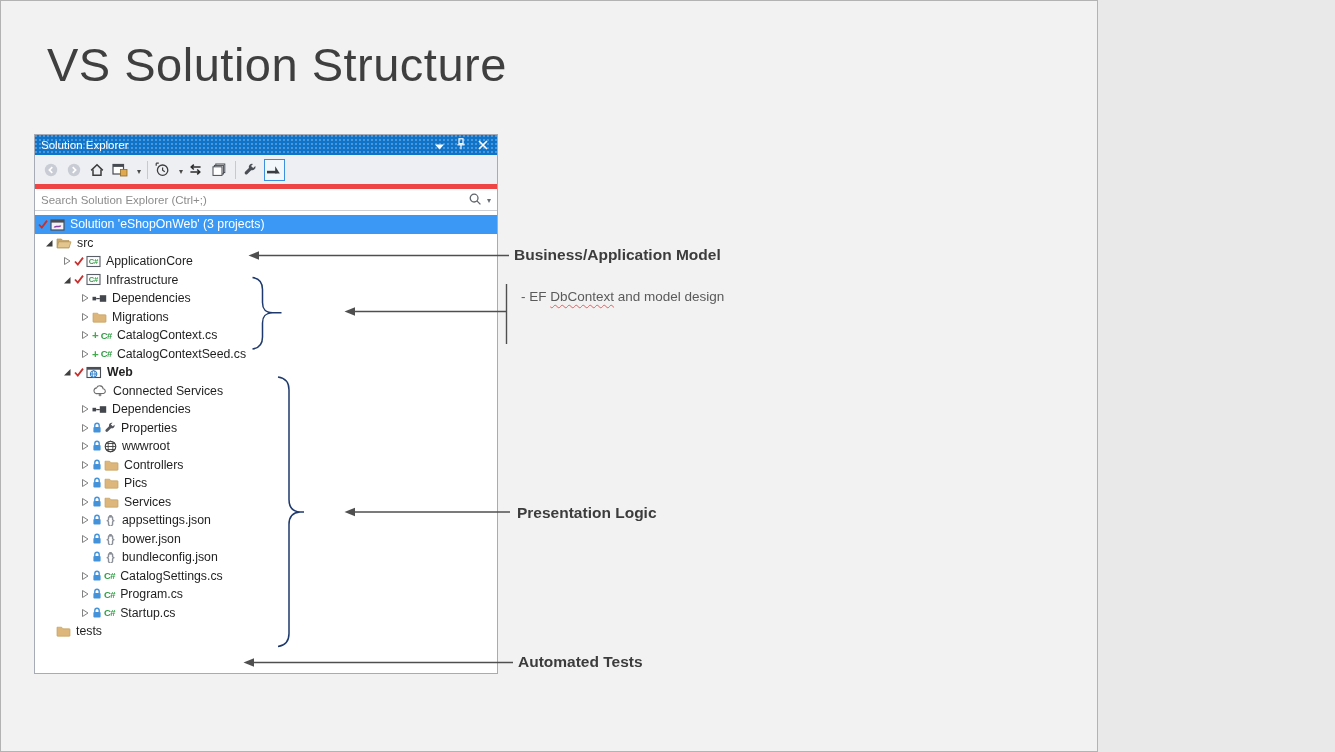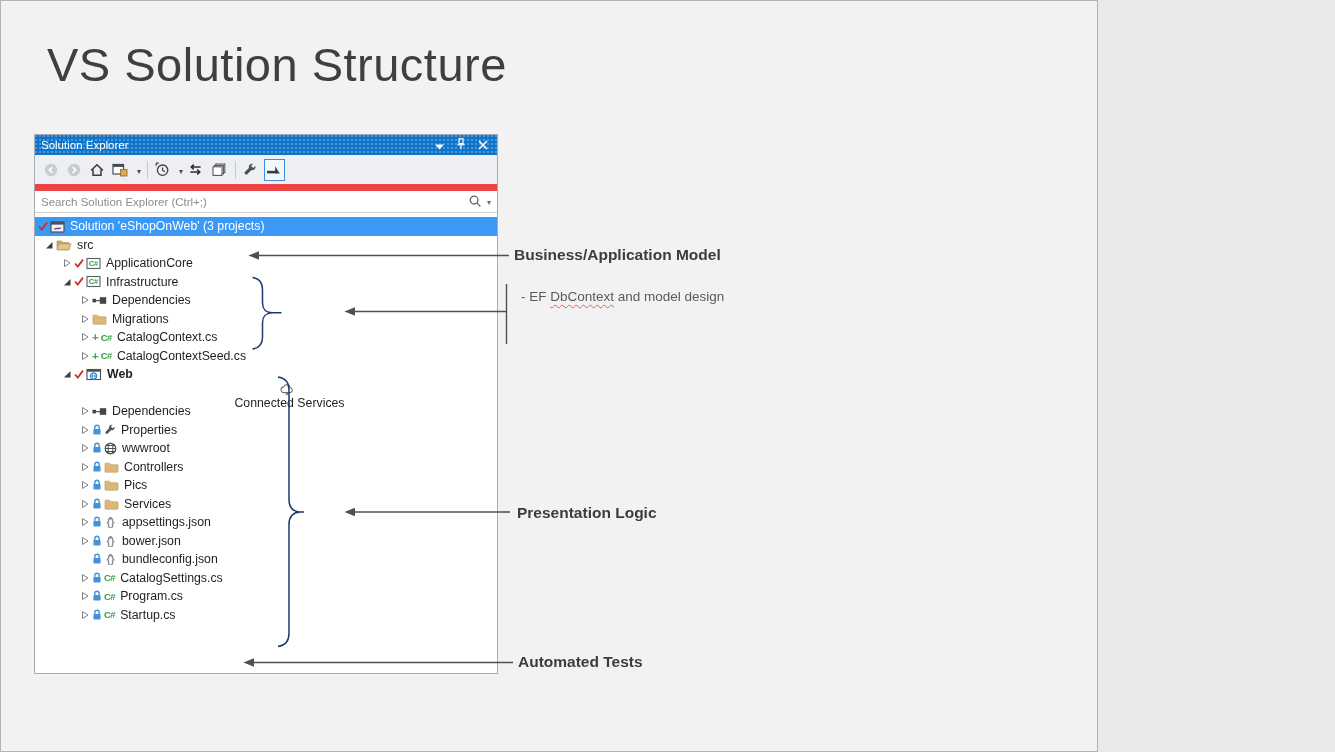--- a/index.html
+++ b/index.html
@@ -16,21 +16,21 @@
   .titlebar .tb-title{flex:none;white-space:nowrap;}
   .titlebar .tb-spacer{flex:1;}
   .titlebar .tb-ic{display:inline-flex;align-items:center;justify-content:center;width:14px;height:14px;margin-left:8px;cursor:default;}
 
   .toolbar{height:29px;flex:none;background:#eeeff3;display:flex;align-items:center;padding-left:7px;}
   .tb-btn{display:inline-flex;align-items:center;justify-content:center;height:22px;min-width:19px;margin-right:4px;padding:0 1px;box-sizing:border-box;}
   .tb-btn.active{border:1px solid #3d8edc;background:#f2f7fc;}
   .tb-sep{width:1px;height:18px;background:#c6c9d1;margin:0 5px 0 2px;flex:none;}
   .tb-caret{font-size:8px;color:#4a4a4a;margin:3px 4px 0 2px;}
 
-  .search-row{height:21px;flex:none;background:#fff;border-top:7px solid #ef4444;border-bottom:1px solid #ccd0d6;display:flex;align-items:center;}
+  .search-row{height:21px;flex:none;background:#fff;border-top:5px solid #ef4444;border-bottom:1px solid #ccd0d6;display:flex;align-items:center;}
   .search-row input{flex:1;border:none;outline:none;background:transparent;font-family:"Liberation Sans",sans-serif;font-size:11.5px;color:#444;padding:0 0 0 6px;}
   .search-row input::placeholder{color:#8c8c8c;opacity:1;}
   .search-ic{display:inline-flex;align-items:center;margin-right:3px;}
   .search-caret{font-size:8px;color:#6a6e76;margin:2px 6px 0 2px;}
 
   
   .tree{flex:1;background:#fff;overflow:hidden;padding-top:4px;}
   .tree-row{display:flex;align-items:center;height:18.5px;font-size:12.3px;color:#1f1f1f;white-space:nowrap;box-sizing:border-box;}
   .tree-row.selected{background:#3b99f5;color:#fff;}
   .tree-row.bold .lbl{font-weight:bold;}
@@ -309,21 +309,21 @@
             <svg width="16" height="13" viewBox="0 0 16 13">
               <rect x="1" y="1.5" width="13.5" height="10" fill="#fdfdfd" stroke="#4a4e57" stroke-width="1.1"></rect>
               <rect x="1" y="1.5" width="13.5" height="2.2" fill="#4a4e57"></rect>
               <circle cx="7.6" cy="8" r="3.3" fill="#fff" stroke="#2b7bc4" stroke-width="1"></circle>
               <ellipse cx="7.6" cy="8" rx="1.5" ry="3.3" fill="none" stroke="#2b7bc4" stroke-width="0.8"></ellipse>
               <line x1="4.3" y1="8" x2="10.9" y2="8" stroke="#2b7bc4" stroke-width="0.8"></line>
             </svg>
           </span>
           <span class="lbl">Web</span>
         </div>
-        <div class="tree-row" style="padding-left: 44px; flex-direction: column;">
+        <div class="tree-row" style="padding-left: 44px;">
           <span class="expander"></span>
           <span class="ic">
             <svg width="16" height="12" viewBox="0 0 16 12">
               <path d="M4.2 8.6 a2.9 2.9 0 0 1 0.4 -5.7 a3.4 3.4 0 0 1 6.5 0.9 a2.4 2.4 0 0 1 0.5 4.7 Z" fill="none" stroke="#6e6e6e" stroke-width="1.1"></path>
               <line x1="8" y1="8.8" x2="8" y2="11.2" stroke="#6e6e6e" stroke-width="1.1"></line>
               <line x1="6.6" y1="10" x2="9.4" y2="10" stroke="#6e6e6e" stroke-width="1.1"></line>
             </svg>
           </span>
           <span class="lbl">Connected Services</span>
         </div>
@@ -539,20 +539,29 @@
           <span class="ic">
             <svg width="10" height="12" viewBox="0 0 10 12">
               <path d="M2.8 5 V3.4 a2.2 2.2 0 0 1 4.4 0 V5" fill="none" stroke="#4493da" stroke-width="1.4"></path>
               <rect x="1.4" y="5" width="7.2" height="5.6" rx="1" fill="#4493da"></rect>
             </svg>
           </span>
           <span class="ic">
             <i class="t-cs">C#</i>
           </span>
           <span class="lbl">Startup.cs</span>
+        </div>
+        <div class="tree-row" style="padding-left: 8px;">
+          <span class="expander"></span>
+          <span class="ic">
+            <svg width="15" height="12" viewBox="0 0 15 12">
+              <path d="M1 2.2 h4.6 l1.4 1.6 h6.4 a0.6 0.6 0 0 1 0.6 0.6 V10.6 a0.6 0.6 0 0 1 -0.6 0.6 H1.6 A0.6 0.6 0 0 1 1 10.6 Z" fill="#dcb67a" stroke="#c5a05e" stroke-width="0.7"></path>
+            </svg>
+          </span>
+          <span class="lbl">tests</span>
         </div>
       </div>
   </div>
 
   <svg class="overlay" viewBox="0 0 1335 752">
     <g stroke="#4f4f4f" stroke-width="1.4" fill="#4f4f4f">
       <line x1="257" y1="254.5" x2="508" y2="254.5"></line>
         <polygon points="247.5,254.5 258,250.2 258,258.8" stroke="none"></polygon>
       <line x1="353" y1="310.5" x2="505.5" y2="310.5"></line>
         <polygon points="343.5,310.5 354,306.2 354,314.8" stroke="none"></polygon>

